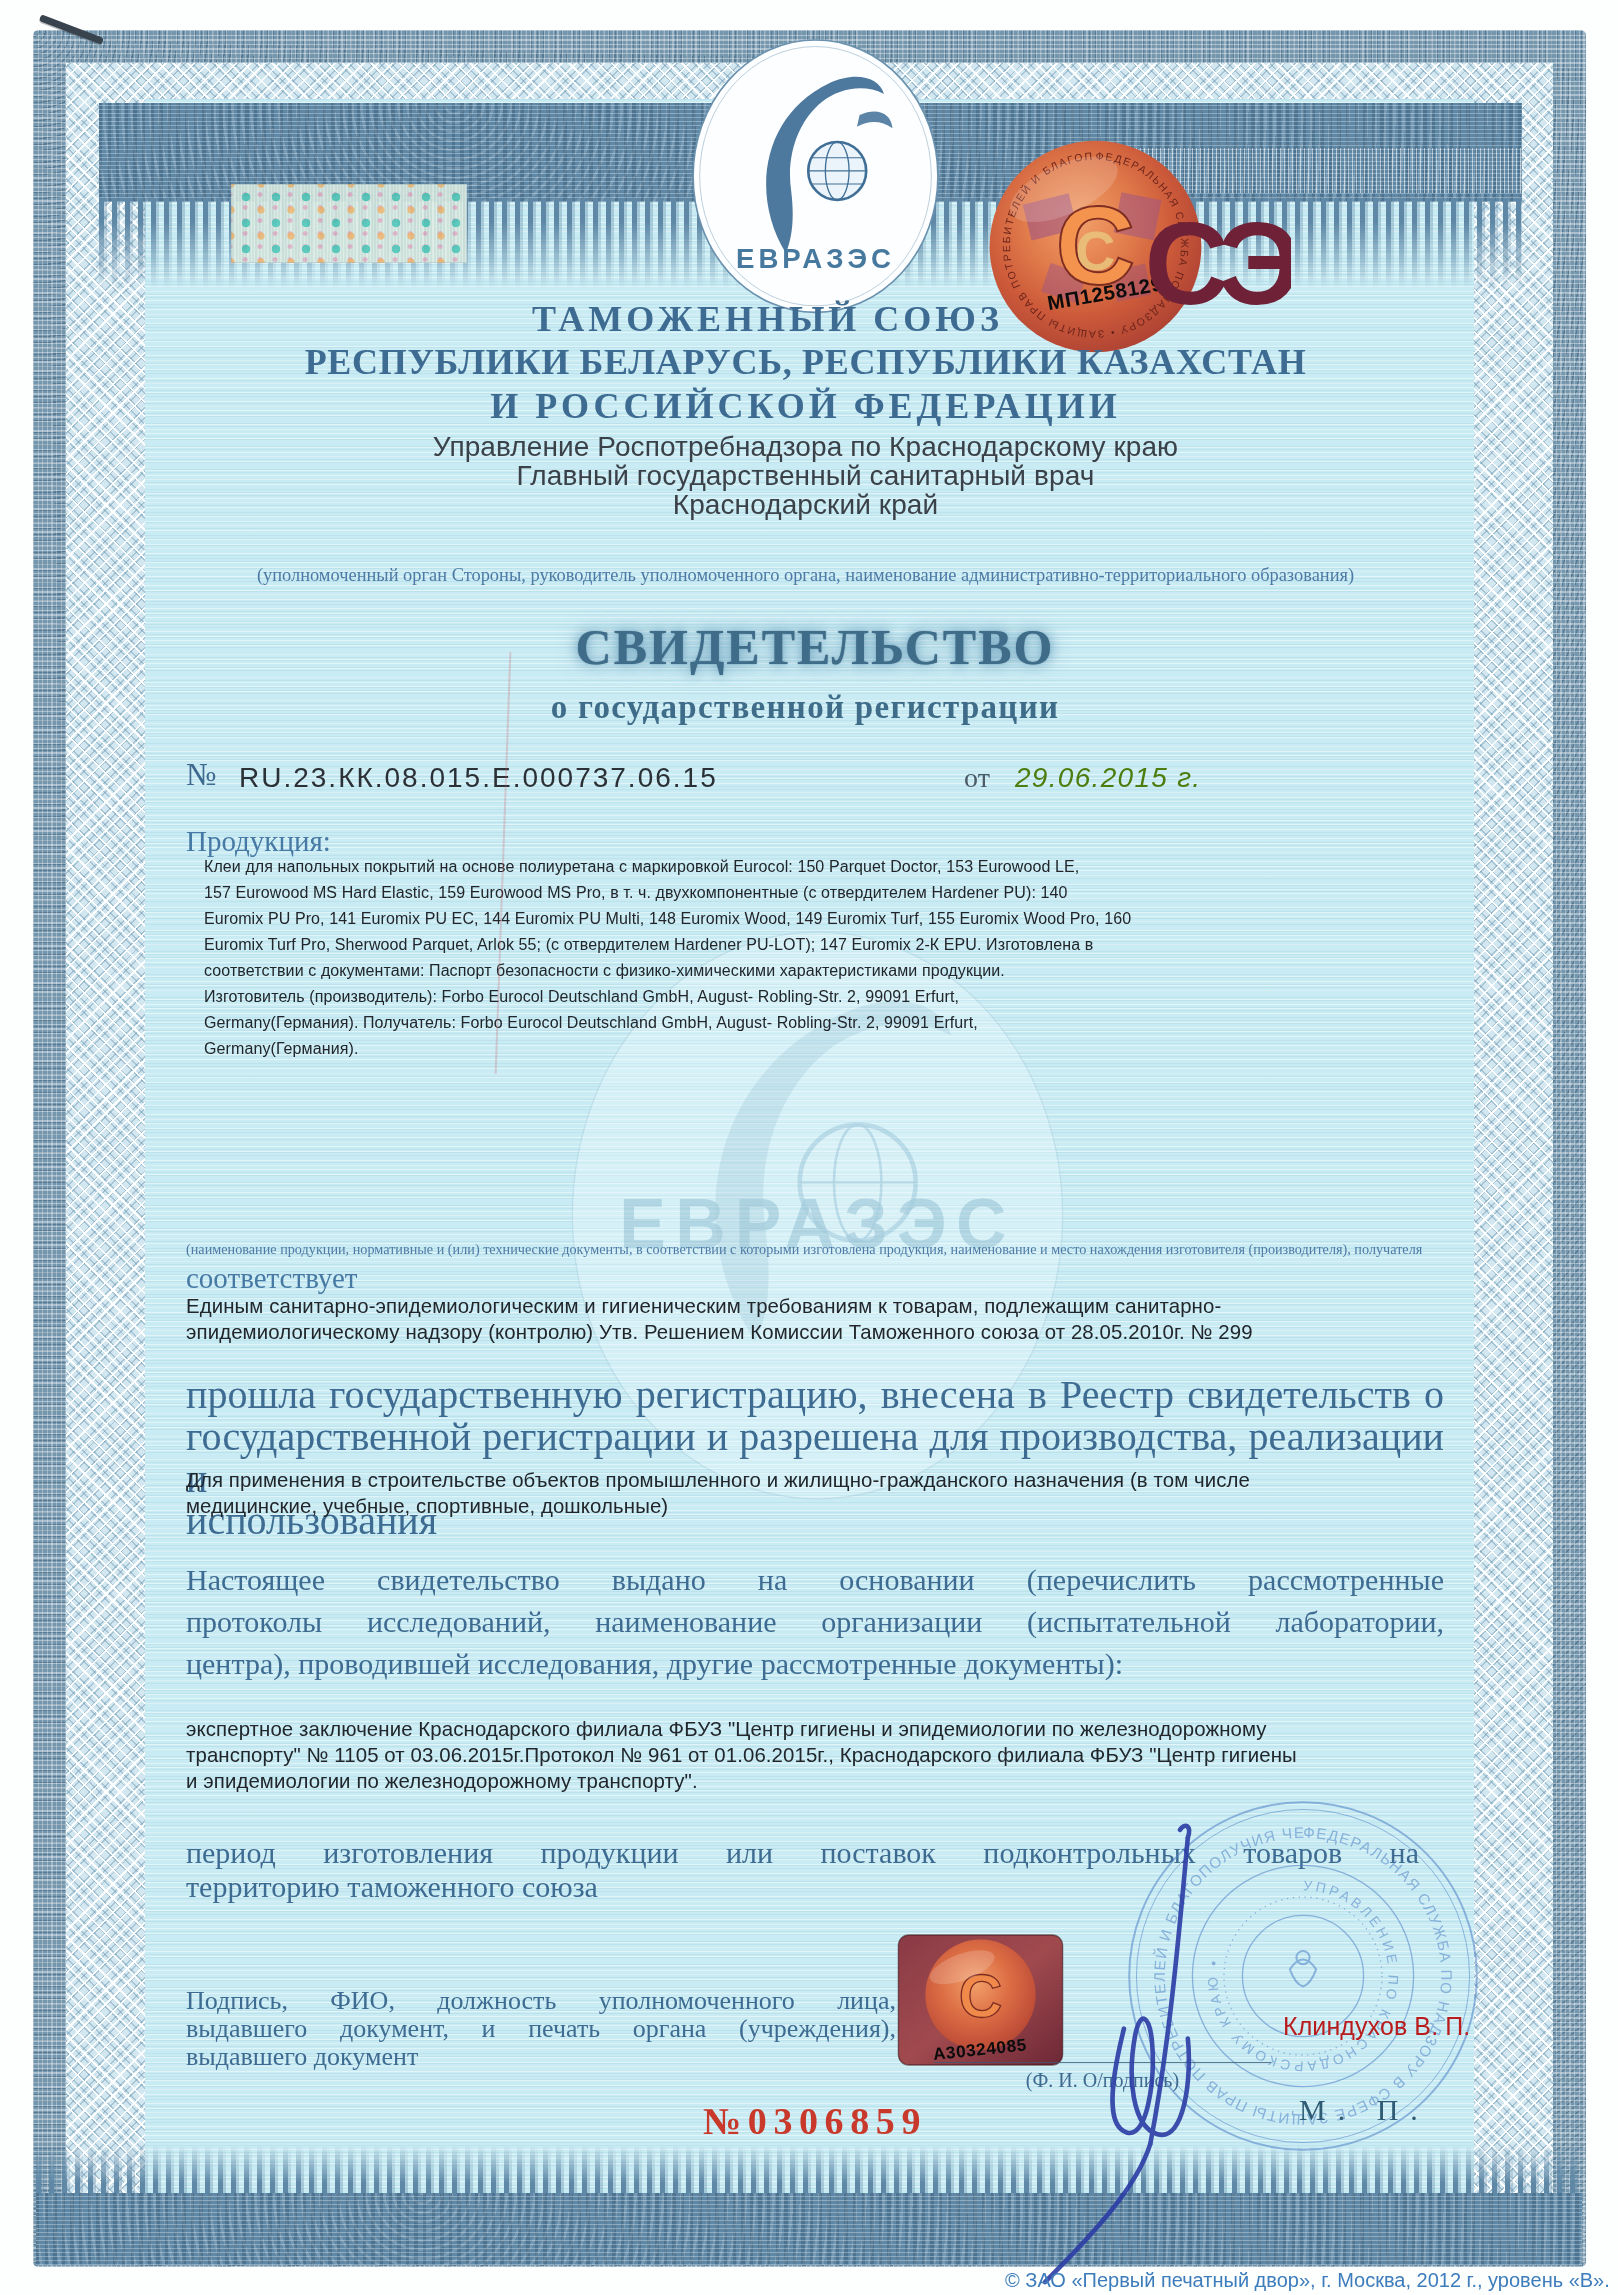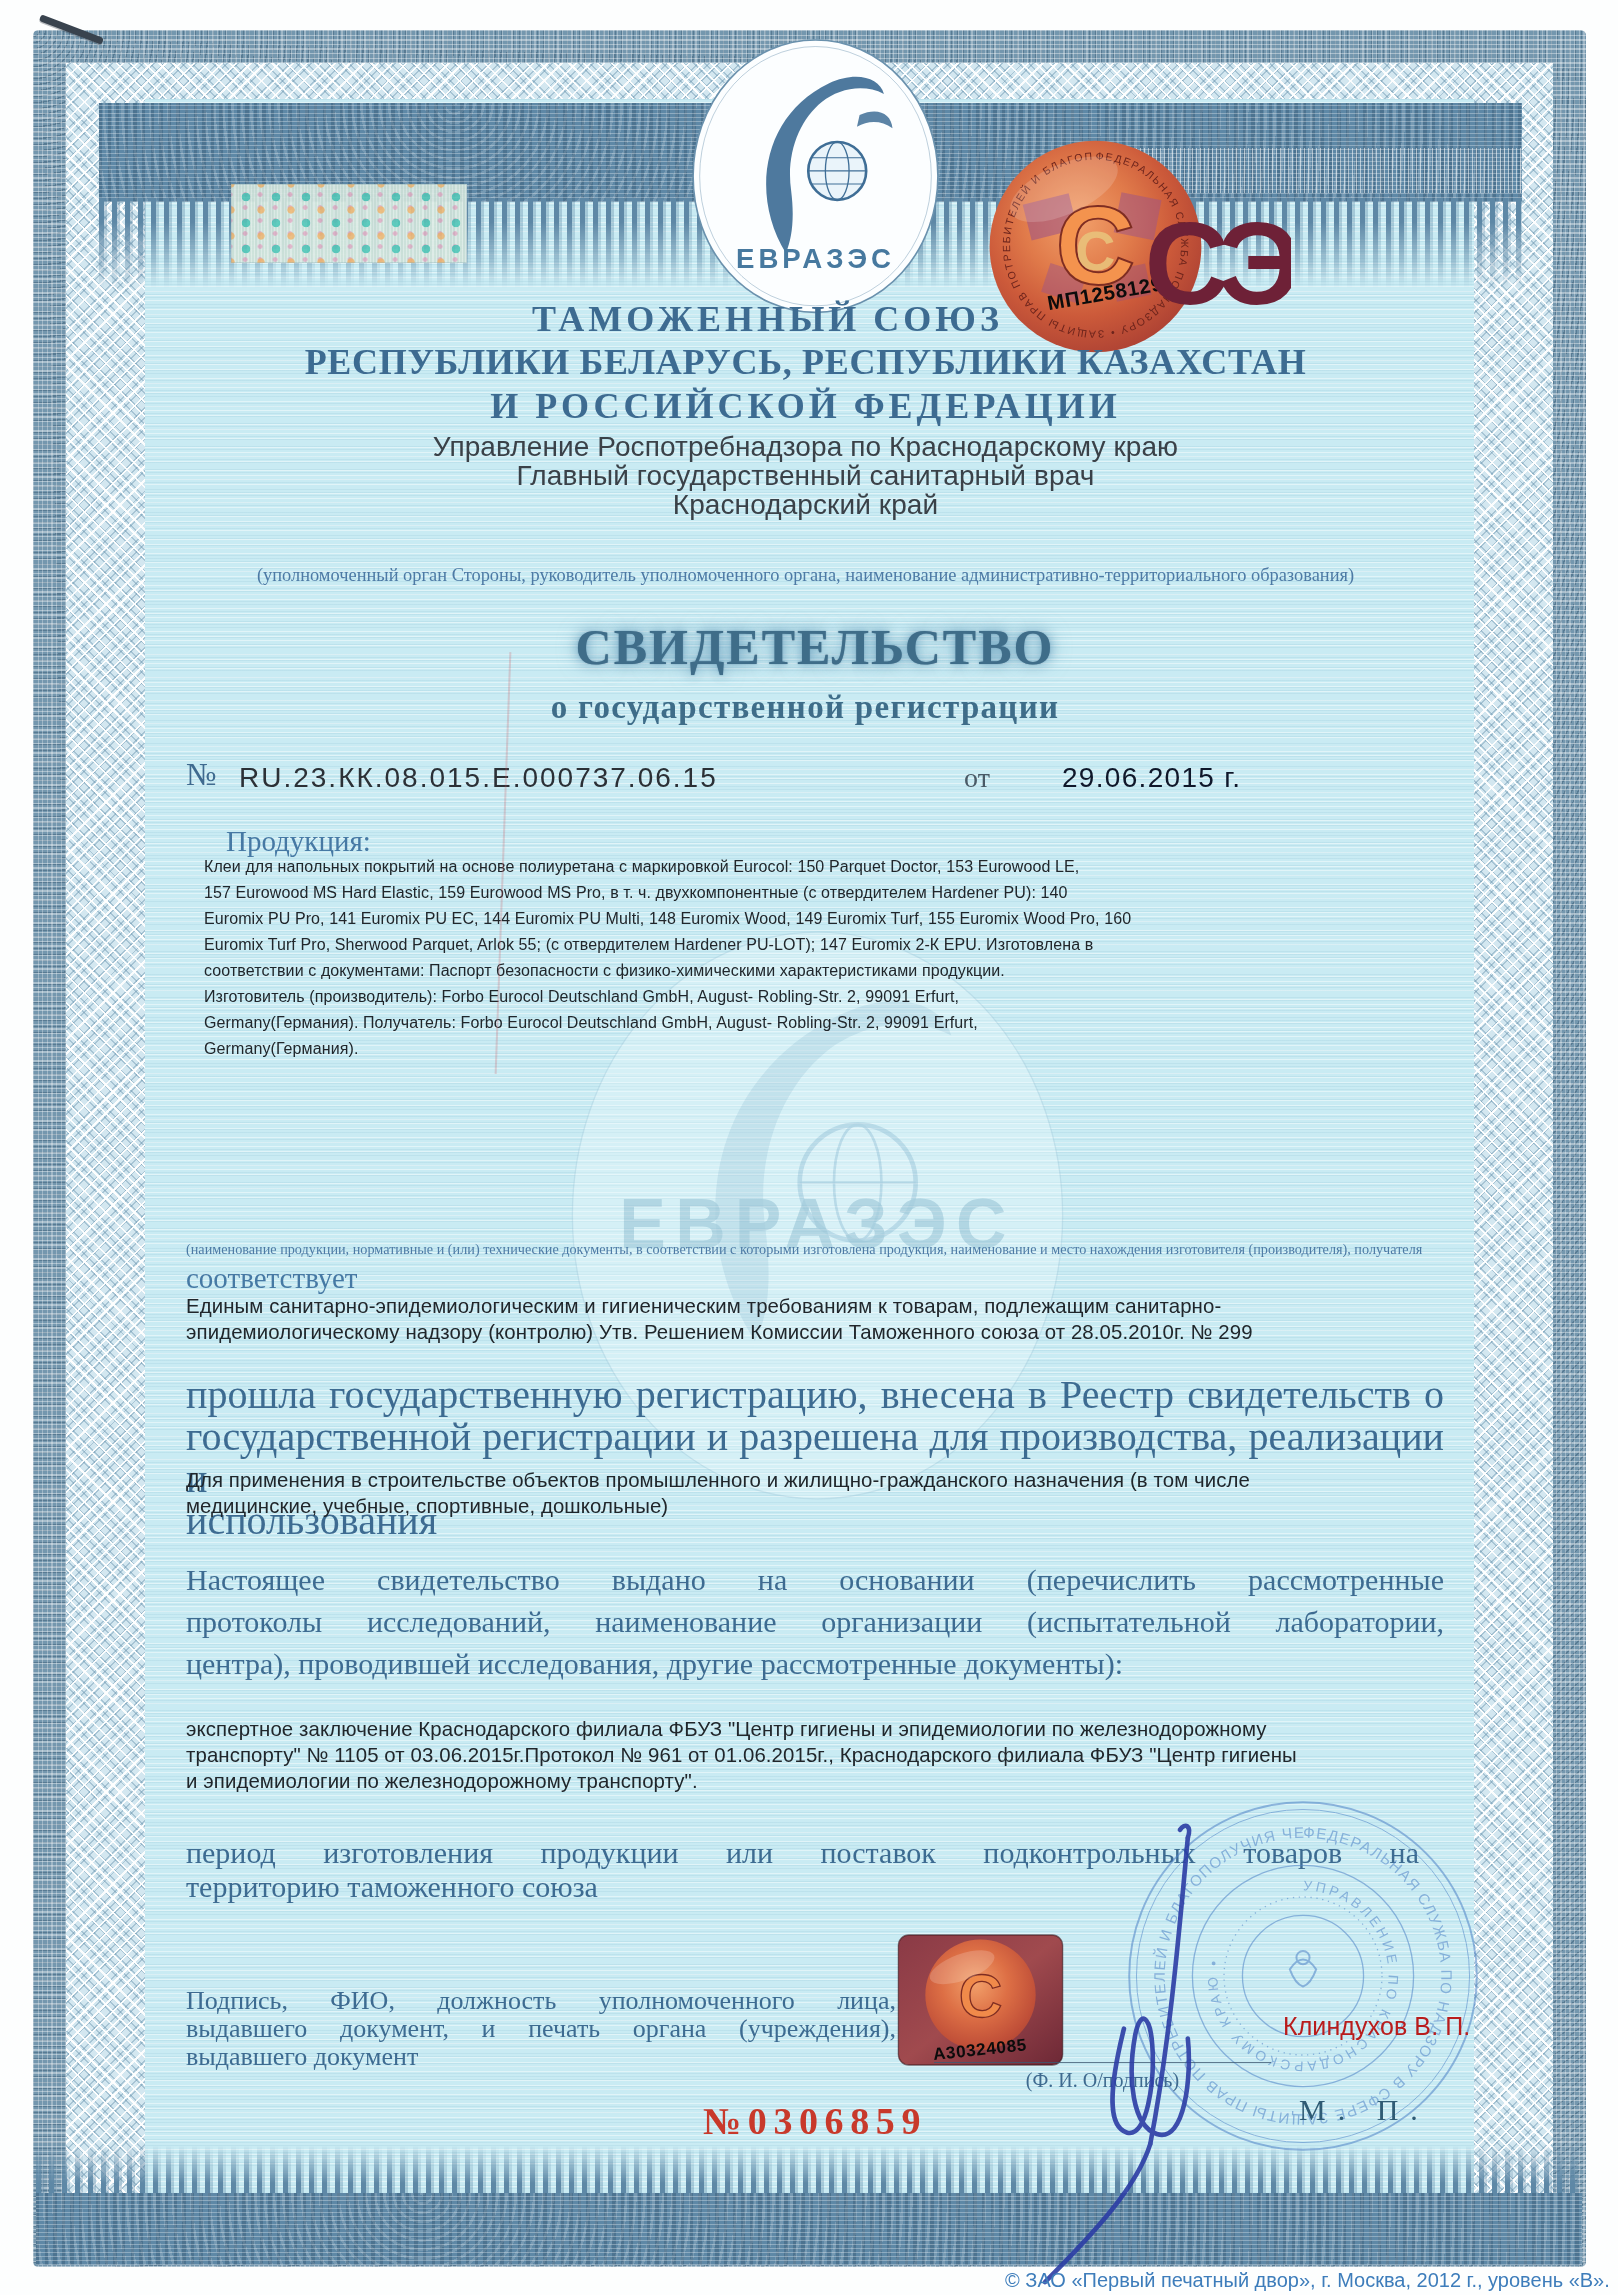--- a/index.html
+++ b/index.html
@@ -122,32 +122,32 @@
   <div class="abs sans ctr" style="left:186px;top:460px;width:1239px;font-size:28px;color:#3a4148;">Главный государственный санитарный врач</div>
   <div class="abs sans ctr" style="left:186px;top:489px;width:1239px;font-size:28px;color:#3a4148;">Краснодарский край</div>
   <div class="abs serB ctr" style="left:186px;top:565px;width:1239px;font-size:18.4px;color:#4d7aa5;">(уполномоченный орган Стороны, руководитель уполномоченного органа, наименование административно-территориального образования)</div>
 
   <div class="abs title-main ctr" style="left:186px;top:618px;width:1258px;font-size:50px;letter-spacing:2px;">СВИДЕТЕЛЬСТВО</div>
   <div class="abs serB ctr" style="left:176px;top:689px;width:1258px;font-size:33px;font-weight:bold;letter-spacing:1.3px;color:#3f6d89;">о государственной регистрации</div>
 
   <div class="abs serB" style="left:186px;top:756px;font-size:32px;color:#3f6a8f;">№</div>
   <div class="abs sans" style="left:239px;top:762px;font-size:28px;letter-spacing:2px;color:#2b3036;">RU.23.КК.08.015.Е.000737.06.15</div>
   <div class="abs serB" style="left:964px;top:762px;font-size:28px;color:#4a5a66;">от</div>
-  <div class="abs sans" style="left:1062px;top:762px;font-size:28px;letter-spacing:1.3px;color:#0f172a;">29.06.2015 г.</div>
+  <div class="abs sans" style="left:1015px;top:762px;font-size:28px;letter-spacing:1.3px;color:#4d7c0f;font-style:italic;">29.06.2015 г.</div>
 
   <svg class="abs" style="left:557px;top:919px;opacity:.5;" width="521" height="593" viewBox="0 0 790 900">
     <ellipse cx="395" cy="450" rx="372" ry="430" fill="rgba(240,251,254,.6)" stroke="rgba(150,190,210,.6)" stroke-width="2"></ellipse>
     <path d="M300 640 C 190 470 230 240 430 145 C 510 107 584 125 598 177 C 536 145 460 161 410 200 C 340 256 300 360 316 470 C 326 550 320 605 300 640 Z" fill="rgba(150,190,212,.5)"></path>
     <circle cx="456" cy="400" r="88" fill="rgba(245,252,254,.4)" stroke="rgba(150,190,212,.8)" stroke-width="7"></circle>
     <ellipse cx="456" cy="400" rx="36" ry="88" fill="none" stroke="rgba(150,190,212,.8)" stroke-width="4"></ellipse>
     <line x1="368" y1="400" x2="544" y2="400" stroke="rgba(150,190,212,.8)" stroke-width="4"></line>
     <text x="395" y="500" text-anchor="middle" font-size="106" font-weight="bold" letter-spacing="14" fill="rgba(130,175,198,.75)">ЕВРАЗЭС</text>
   </svg>
 
-  <div class="abs serB" style="left:186px;top:825px;font-size:29px;color:#4679a4;margin-left:40px;">Продукция:</div>
+  <div class="abs serB" style="left:186px;top:825px;font-size:29px;color:#4679a4;">Продукция:</div>
   <div class="abs sans" style="left:204px;top:854px;width:1262px;font-size:16px;line-height:26px;">
     <div>Клеи для напольных покрытий на основе полиуретана с маркировкой Eurocol: 150 Parquet Doctor, 153 Eurowood LE,</div>
     <div>157 Eurowood MS Hard Elastic, 159 Eurowood MS Pro, в т. ч. двухкомпонентные (с отвердителем Hardener PU): 140</div>
     <div>Euromix PU Pro, 141 Euromix PU EC, 144 Euromix PU Multi, 148 Euromix Wood, 149 Euromix Turf, 155 Euromix Wood Pro, 160</div>
     <div>Euromix Turf Pro, Sherwood Parquet, Arlok 55; (с отвердителем Hardener PU-LOT); 147 Euromix 2-К EPU. Изготовлена в</div>
     <div>соответствии с документами: Паспорт безопасности с физико-химическими характеристиками продукции.</div>
     <div>Изготовитель (производитель): Forbo Eurocol Deutschland GmbH, August- Robling-Str. 2, 99091 Erfurt,</div>
     <div>Germany(Германия).  Получатель: Forbo Eurocol Deutschland GmbH, August- Robling-Str. 2, 99091 Erfurt,</div>
     <div>Germany(Германия).</div>
   </div>

